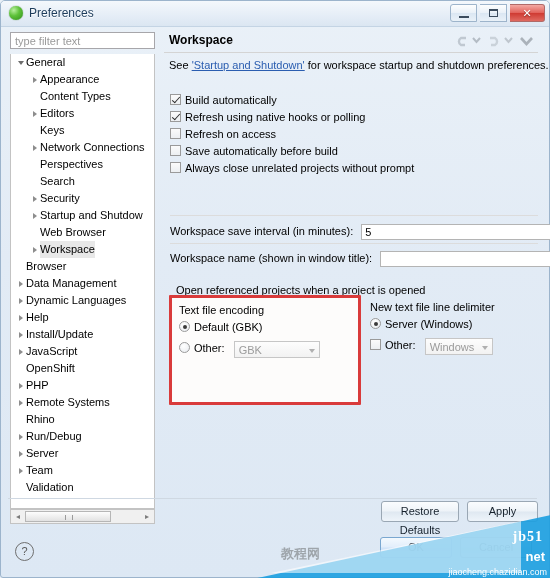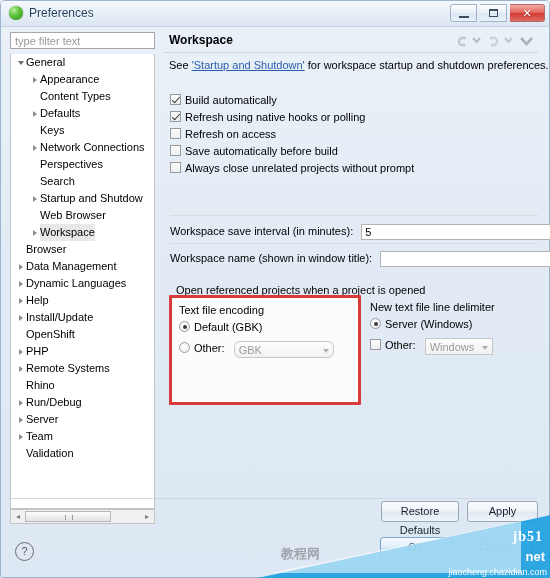--- a/index.html
+++ b/index.html
@@ -177,33 +177,35 @@
 
   <div class="content">
 
     <div class="filter-box">type filter text</div>
 
     <div class="tree">
       <div class="tree-scroll" id="tree-list">
           <div class="t-item"><span class="arrow open" style="margin-left: 6px;"></span><span class="lbl">General</span></div>
           <div class="t-item"><span class="arrow closed" style="margin-left: 20px;"></span><span class="lbl">Appearance</span></div>
           <div class="t-item"><span class="arrow" style="margin-left: 20px;"></span><span class="lbl">Content Types</span></div>
-          <div class="t-item"><span class="arrow closed" style="margin-left: 20px;"></span><span class="lbl">Defaults</span></div>
+          <div class="t-item"><span class="arrow closed" style="margin-left: 20px;"></span><span class="lbl">Editors</span></div>
           <div class="t-item"><span class="arrow" style="margin-left: 20px;"></span><span class="lbl">Keys</span></div>
           <div class="t-item"><span class="arrow closed" style="margin-left: 20px;"></span><span class="lbl">Network Connections</span></div>
           <div class="t-item"><span class="arrow" style="margin-left: 20px;"></span><span class="lbl">Perspectives</span></div>
           <div class="t-item"><span class="arrow" style="margin-left: 20px;"></span><span class="lbl">Search</span></div>
+          <div class="t-item"><span class="arrow closed" style="margin-left: 20px;"></span><span class="lbl">Security</span></div>
           <div class="t-item"><span class="arrow closed" style="margin-left: 20px;"></span><span class="lbl">Startup and Shutdow</span></div>
           <div class="t-item"><span class="arrow" style="margin-left: 20px;"></span><span class="lbl">Web Browser</span></div>
           <div class="t-item sel"><span class="arrow closed" style="margin-left: 20px;"></span><span class="lbl">Workspace</span></div>
           <div class="t-item"><span class="arrow" style="margin-left: 6px;"></span><span class="lbl">Browser</span></div>
           <div class="t-item"><span class="arrow closed" style="margin-left: 6px;"></span><span class="lbl">Data Management</span></div>
           <div class="t-item"><span class="arrow closed" style="margin-left: 6px;"></span><span class="lbl">Dynamic Languages</span></div>
           <div class="t-item"><span class="arrow closed" style="margin-left: 6px;"></span><span class="lbl">Help</span></div>
           <div class="t-item"><span class="arrow closed" style="margin-left: 6px;"></span><span class="lbl">Install/Update</span></div>
+          <div class="t-item"><span class="arrow closed" style="margin-left: 6px;"></span><span class="lbl">JavaScript</span></div>
           <div class="t-item"><span class="arrow" style="margin-left: 6px;"></span><span class="lbl">OpenShift</span></div>
           <div class="t-item"><span class="arrow closed" style="margin-left: 6px;"></span><span class="lbl">PHP</span></div>
           <div class="t-item"><span class="arrow closed" style="margin-left: 6px;"></span><span class="lbl">Remote Systems</span></div>
           <div class="t-item"><span class="arrow" style="margin-left: 6px;"></span><span class="lbl">Rhino</span></div>
           <div class="t-item"><span class="arrow closed" style="margin-left: 6px;"></span><span class="lbl">Run/Debug</span></div>
           <div class="t-item"><span class="arrow closed" style="margin-left: 6px;"></span><span class="lbl">Server</span></div>
           <div class="t-item"><span class="arrow closed" style="margin-left: 6px;"></span><span class="lbl">Team</span></div>
           <div class="t-item"><span class="arrow" style="margin-left: 6px;"></span><span class="lbl">Validation</span></div>
         </div>
     </div>
@@ -273,21 +275,21 @@
           <div class="rb-row" style="left: 134px; top: 272px;"><span class="radio on"></span><span>Prompt</span></div>
         </div>
 
       <div class="hl-box">
         <div class="grp-label" style="left:7px;top:6px;">Text file encoding</div>
         <div class="rb-row" style="left:7px;top:22px;">
           <span class="radio on"></span><span>Default (GBK)</span>
         </div>
         <div class="rb-row" style="left:7px;top:43px;">
           <span class="radio"></span><span>Other:</span>
-          <span class="combo" style="width:100px;margin-left:6px;border-radius:6px;"><span>GBK</span><i class="car"></i></span>
+          <span class="combo" style="width:86px;margin-left:6px;"><span>GBK</span><i class="car"></i></span>
         </div>
       </div>
 
       <div class="grp-frame" style="left:205px;top:265px;width:175px;height:110px;">
         <div class="grp-label" style="left:3px;top:6px;">New text file line delimiter</div>
         <div class="rb-row" style="left:3px;top:22px;">
           <span class="radio on"></span><span>Server (Windows)</span>
         </div>
         <div class="rb-row" style="left:3px;top:43px;">
           <span class="cbox"></span><span>Other:</span>

